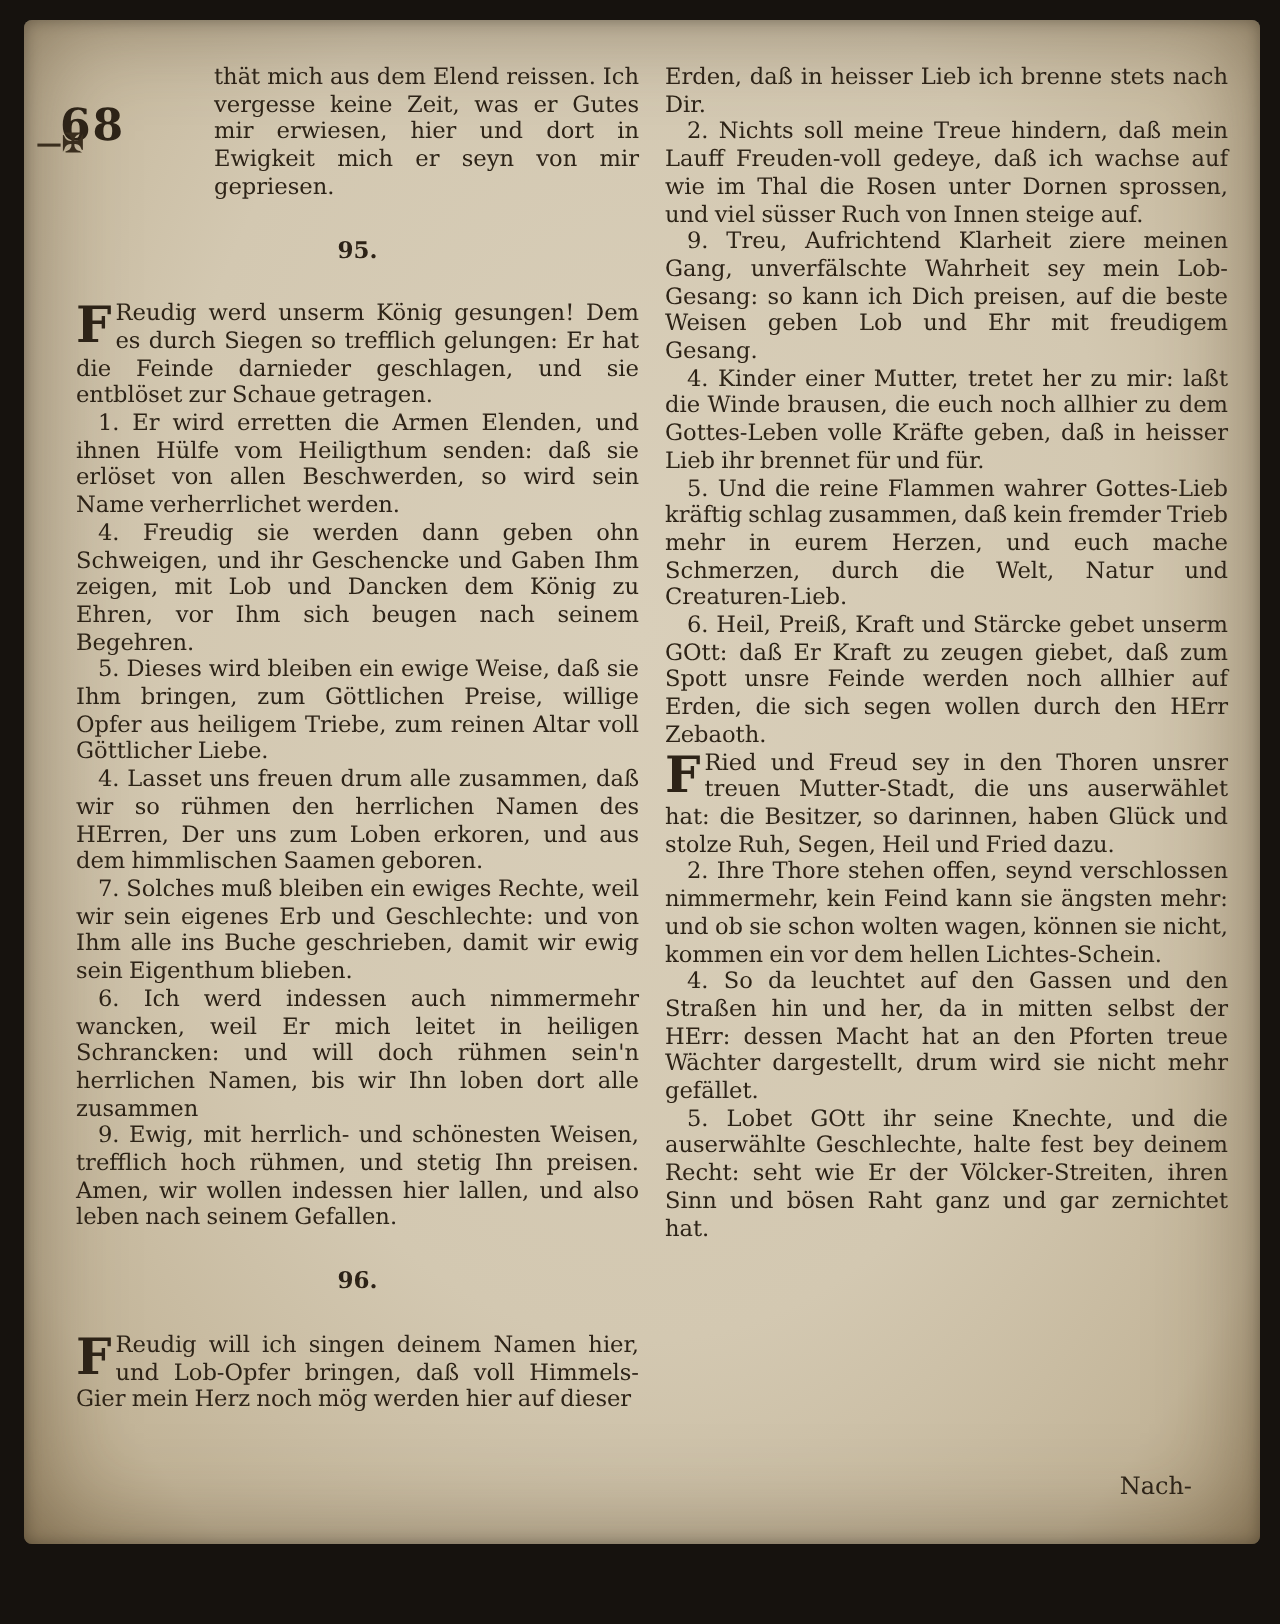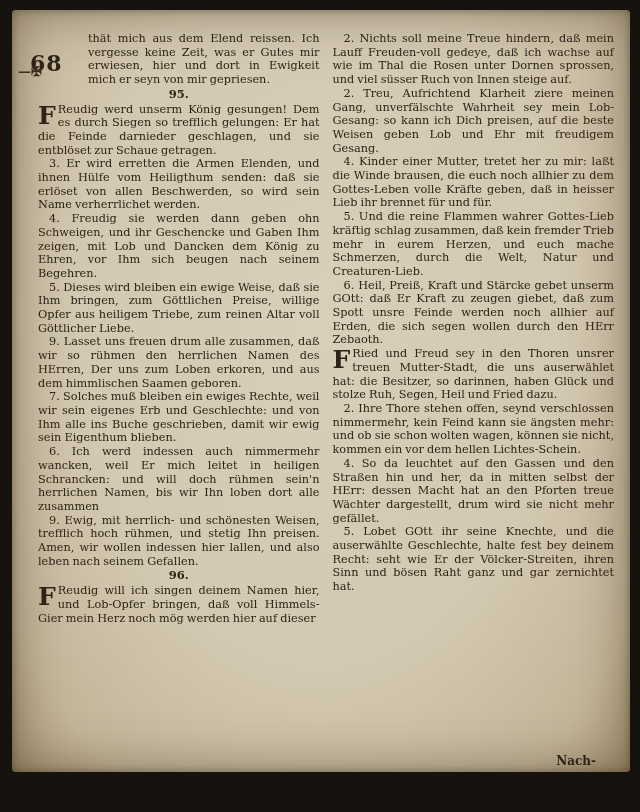--- a/index.html
+++ b/index.html
@@ -44,67 +44,68 @@
     font-size:11.3px;
     line-height:13.7px;
     text-align:justify;
     word-spacing:-0.5px;
   }
   .verse{
     margin:0;
     text-indent:11px;
   }
   .verse.no-indent{text-indent:0;}
-  .verse.offset{margin-left:50px;}
+  .verse.offset{margin-left:69px;}
   .hymn-number{
     text-align:center;
     font-weight:bold;
     font-size:11.5px;
-    margin:1px 0;
+    margin:18px 0;
     text-indent:0;
   }
   .dropcap{
     float:left;
     font-size:25px;
     line-height:23px;
     font-weight:bold;
     padding-right:2px;
     margin-top:1px;
   }
   .catchword{
     position:absolute;
-    right:34px;bottom:4px;
-    font-weight:bold;
+    right:34px;bottom:22px;
+    font-weight:normal;
     font-size:12px;
   }
 </style>
 </head>
 <body>
 
 <div class="paper">
   <span class="page-num">68</span>
   <span class="ornament">—✠</span>
   <div class="columns">
     <div class="col">
         <p class="verse no-indent offset">thät mich aus dem Elend reissen. Ich vergesse keine Zeit, was er Gutes mir erwiesen, hier und dort in Ewigkeit mich er seyn von mir gepriesen.</p>
         <div class="hymn-number">95.</div>
         <p class="verse no-indent"><span class="dropcap">F</span>Reudig werd unserm König gesungen! Dem es durch Siegen so trefflich gelungen: Er hat die Feinde darnieder geschlagen, und sie entblöset zur Schaue getragen.</p>
-        <p class="verse">3. Er wird erretten die Armen Elenden, und ihnen Hülfe vom Heiligthum senden: daß sie erlöset von allen Beschwerden, so wird sein Name verherrlichet werden.</p>
+        <p class="verse">1. Er wird erretten die Armen Elenden, und ihnen Hülfe vom Heiligthum senden: daß sie erlöset von allen Beschwerden, so wird sein Name verherrlichet werden.</p>
         <p class="verse">4. Freudig sie werden dann geben ohn Schweigen, und ihr Geschencke und Gaben Ihm zeigen, mit Lob und Dancken dem König zu Ehren, vor Ihm sich beugen nach seinem Begehren.</p>
         <p class="verse">5. Dieses wird bleiben ein ewige Weise, daß sie Ihm bringen, zum Göttlichen Preise, willige Opfer aus heiligem Triebe, zum reinen Altar voll Göttlicher Liebe.</p>
-        <p class="verse">9. Lasset uns freuen drum alle zusammen, daß wir so rühmen den herrlichen Namen des HErren, Der uns zum Loben erkoren, und aus dem himmlischen Saamen geboren.</p>
+        <p class="verse">4. Lasset uns freuen drum alle zusammen, daß wir so rühmen den herrlichen Namen des HErren, Der uns zum Loben erkoren, und aus dem himmlischen Saamen geboren.</p>
         <p class="verse">7. Solches muß bleiben ein ewiges Rechte, weil wir sein eigenes Erb und Geschlechte: und von Ihm alle ins Buche geschrieben, damit wir ewig sein Eigenthum blieben.</p>
         <p class="verse">6. Ich werd indessen auch nimmermehr wancken, weil Er mich leitet in heiligen Schrancken: und will doch rühmen sein'n herrlichen Namen, bis wir Ihn loben dort alle zusammen</p>
         <p class="verse">9. Ewig, mit herrlich- und schönesten Weisen, trefflich hoch rühmen, und stetig Ihn preisen. Amen, wir wollen indessen hier lallen, und also leben nach seinem Gefallen.</p>
         <div class="hymn-number">96.</div>
         <p class="verse no-indent"><span class="dropcap">F</span>Reudig will ich singen deinem Namen hier, und Lob-Opfer bringen, daß voll Himmels-Gier mein Herz noch mög werden hier auf dieser</p>
       </div>
     <div class="col">
+        <p class="verse no-indent">Erden, daß in heisser Lieb ich brenne stets nach Dir.</p>
         <p class="verse">2. Nichts soll meine Treue hindern, daß mein Lauff Freuden-voll gedeye, daß ich wachse auf wie im Thal die Rosen unter Dornen sprossen, und viel süsser Ruch von Innen steige auf.</p>
-        <p class="verse">2. Treu, Aufrichtend Klarheit ziere meinen Gang, unverfälschte Wahrheit sey mein Lob-Gesang: so kann ich Dich preisen, auf die beste Weisen geben Lob und Ehr mit freudigem Gesang.</p>
+        <p class="verse">9. Treu, Aufrichtend Klarheit ziere meinen Gang, unverfälschte Wahrheit sey mein Lob-Gesang: so kann ich Dich preisen, auf die beste Weisen geben Lob und Ehr mit freudigem Gesang.</p>
         <p class="verse">4. Kinder einer Mutter, tretet her zu mir: laßt die Winde brausen, die euch noch allhier zu dem Gottes-Leben volle Kräfte geben, daß in heisser Lieb ihr brennet für und für.</p>
         <p class="verse">5. Und die reine Flammen wahrer Gottes-Lieb kräftig schlag zusammen, daß kein fremder Trieb mehr in eurem Herzen, und euch mache Schmerzen, durch die Welt, Natur und Creaturen-Lieb.</p>
         <p class="verse">6. Heil, Preiß, Kraft und Stärcke gebet unserm GOtt: daß Er Kraft zu zeugen giebet, daß zum Spott unsre Feinde werden noch allhier auf Erden, die sich segen wollen durch den HErr Zebaoth.</p>
         <p class="verse no-indent"><span class="dropcap">F</span>Ried und Freud sey in den Thoren unsrer treuen Mutter-Stadt, die uns auserwählet hat: die Besitzer, so darinnen, haben Glück und stolze Ruh, Segen, Heil und Fried dazu.</p>
         <p class="verse">2. Ihre Thore stehen offen, seynd verschlossen nimmermehr, kein Feind kann sie ängsten mehr: und ob sie schon wolten wagen, können sie nicht, kommen ein vor dem hellen Lichtes-Schein.</p>
         <p class="verse">4. So da leuchtet auf den Gassen und den Straßen hin und her, da in mitten selbst der HErr: dessen Macht hat an den Pforten treue Wächter dargestellt, drum wird sie nicht mehr gefället.</p>
         <p class="verse">5. Lobet GOtt ihr seine Knechte, und die auserwählte Geschlechte, halte fest bey deinem Recht: seht wie Er der Völcker-Streiten, ihren Sinn und bösen Raht ganz und gar zernichtet hat.</p>
       </div>
   </div>
   <span class="catchword">Nach-</span>

